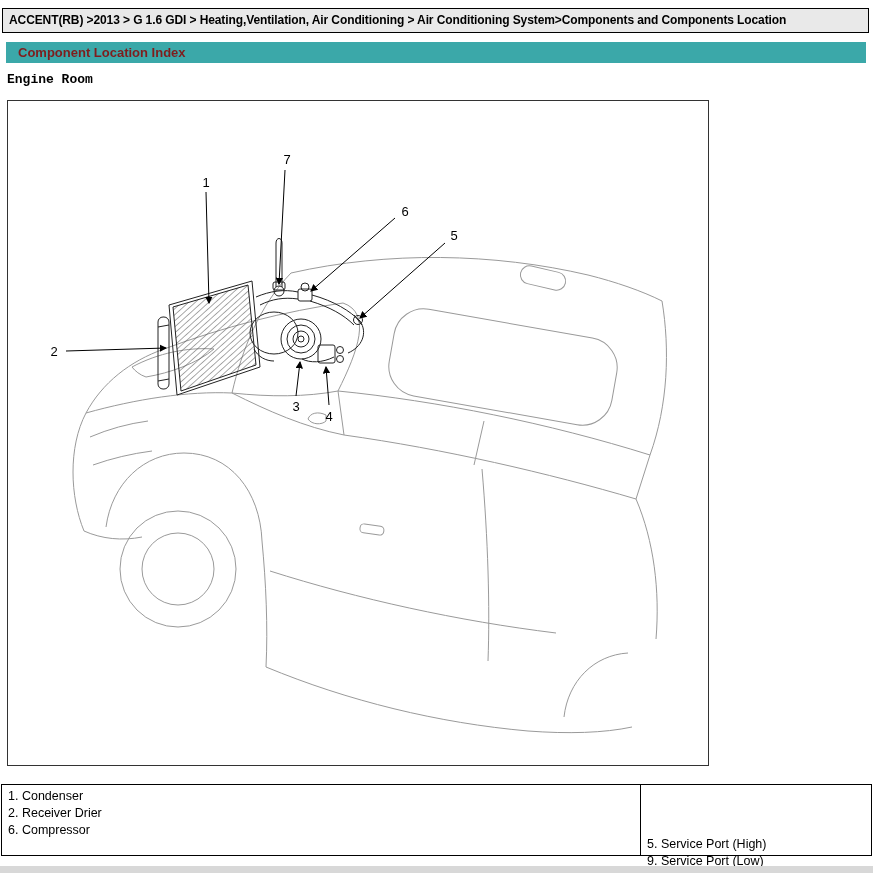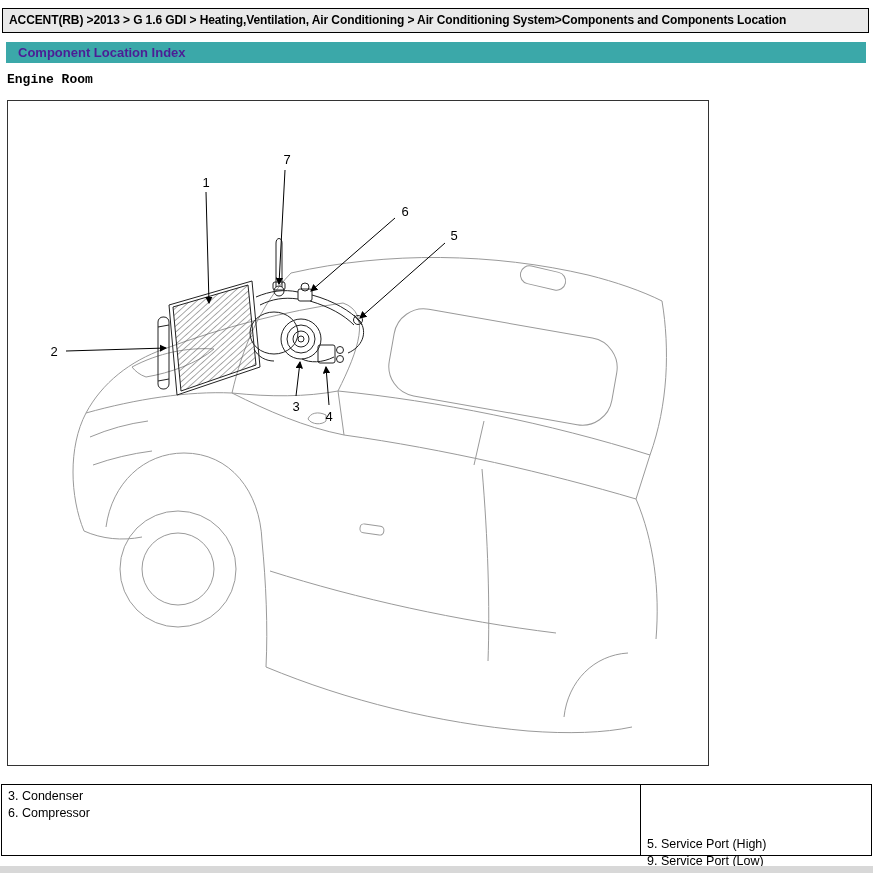--- a/index.html
+++ b/index.html
@@ -8,21 +8,21 @@
     background:#ffffff; font-family:"Liberation Sans", sans-serif; color:#000;
   }
   .breadcrumb {
     position:absolute; left:2px; top:8px; width:867px; height:25px; box-sizing:border-box;
     border:1px solid #000; background:#e9e9e9;
     font-size:12px; font-weight:bold; line-height:17px; padding:3px 6px;
     white-space:nowrap; overflow:hidden; letter-spacing:-0.1px;
   }
   .section-header {
     position:absolute; left:6px; top:42px; width:860px; height:21px; box-sizing:border-box;
-    background:#3ba8a9; color:#4c1d95; font-size:13px; font-weight:bold;
+    background:#3ba8a9; color:#7f1d1d; font-size:13px; font-weight:bold;
     line-height:21px; padding-left:12px;
   }
   .subsection {
     position:absolute; left:7px; top:72px;
     font-size:13px; font-weight:bold;font-family:Liberation Mono, monospace;
   }
   .diagram-box {
     position:absolute; left:7px; top:100px; width:700px; height:664px;
     border:1px solid #333; background:#fff; box-sizing:content-box;
   }
@@ -184,21 +184,22 @@
     <div class="callout" style="left:46px;  top:250px">2</div>
     <div class="callout" style="left:288px; top:305px">3</div>
     <div class="callout" style="left:321px; top:315px">4</div>
     <div class="callout" style="left:446px; top:134px">5</div>
     <div class="callout" style="left:397px; top:110px">6</div>
     <div class="callout" style="left:279px; top:58px">7</div>
   </div>
 
   <div class="legend">
     <div class="legend-cell legend-left">
-      <div class="legend-item">3. Condenser</div>
+      <div class="legend-item">1. Condenser</div>
+      <div class="legend-item">2. Receiver Drier</div>
       <div class="legend-item">6. Compressor</div>
     </div>
     <div class="legend-cell legend-right">
       <div class="legend-item">5. Service Port (High)</div>
       <div class="legend-item">9. Service Port (Low)</div>
     </div>
   </div>
 
   <div class="bottom-strip"></div>
 </div>

